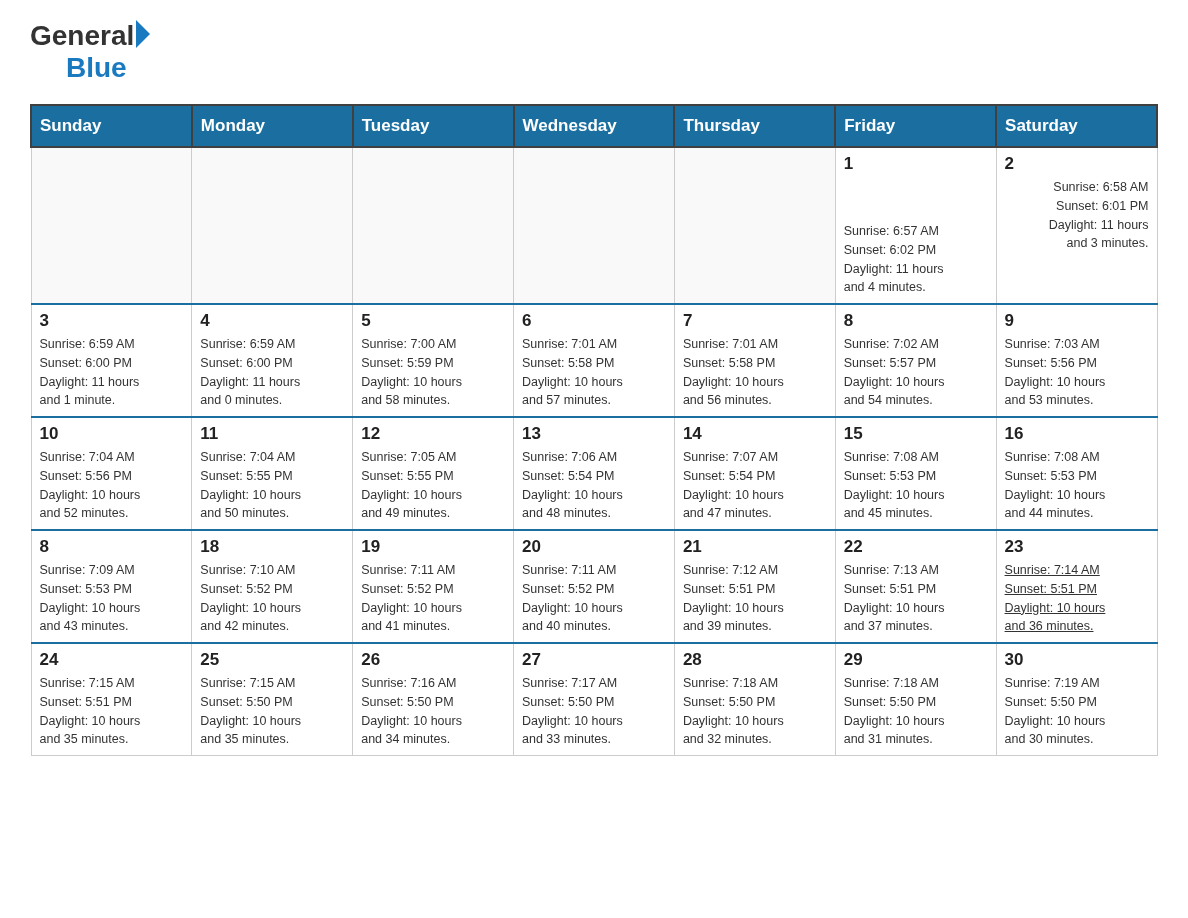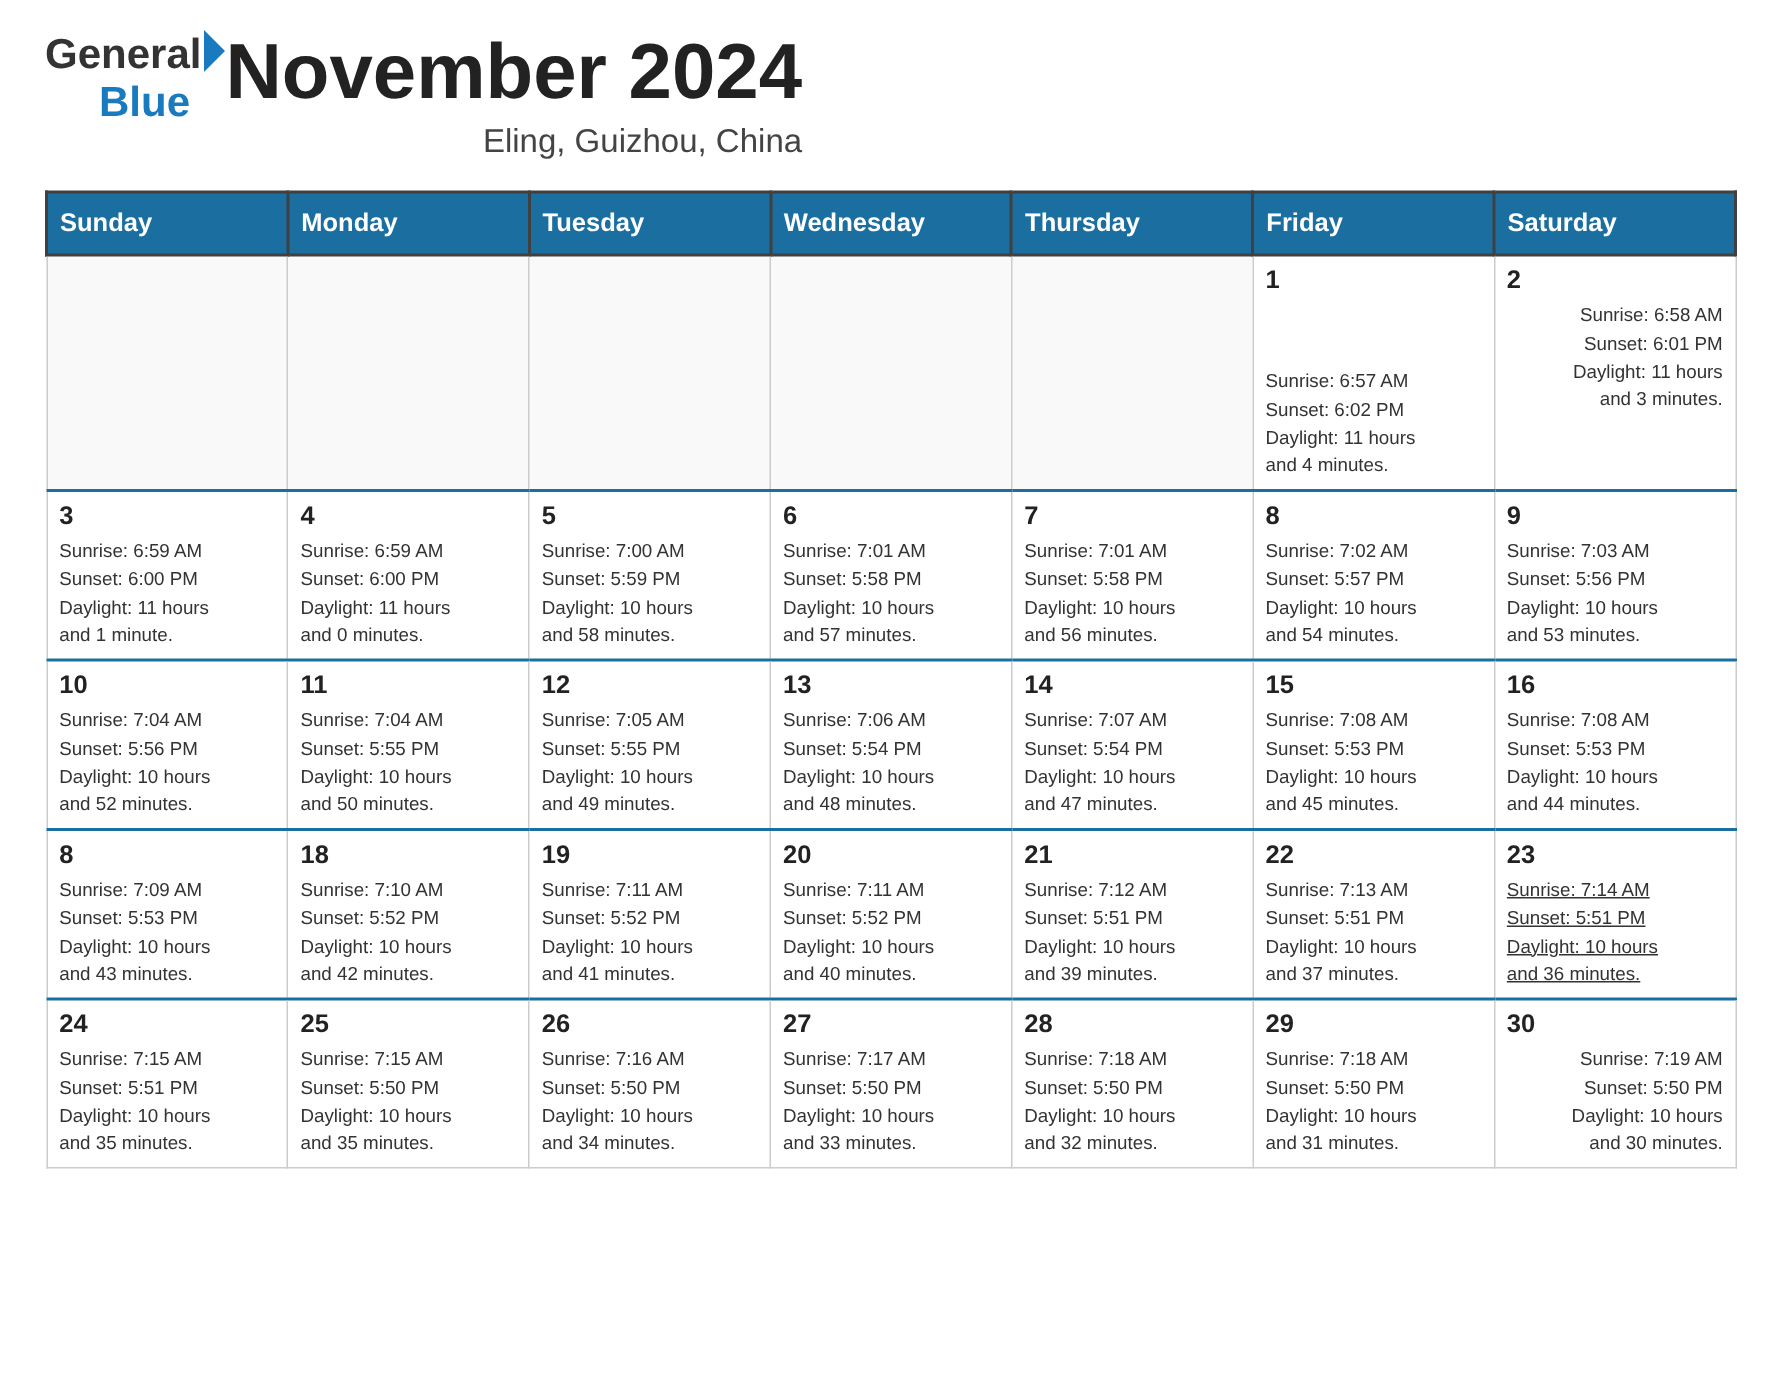--- a/index.html
+++ b/index.html
@@ -5,21 +5,21 @@
     * { box-sizing: border-box; margin: 0; padding: 0; }
     body {
       font-family: Arial, sans-serif;
       background: #fff;
       padding: 20px 30px;
       width: 1188px;
       min-height: 918px;
     }
     .header {
       display: flex;
-      justify-content: flex-start;
+      justify-content: space-between;
       align-items: flex-start;
       margin-bottom: 20px;
     }
     .logo {
       display: flex;
       flex-direction: column;
       align-items: flex-start;
     }
     .logo-top {
       display: flex;
@@ -101,24 +101,20 @@
 </head>
 <body>
 
 <div class="header">
   <div class="logo">
     <div class="logo-top">
       <span class="logo-text-general">General</span>
       <div class="logo-arrow"></div>
     </div>
     <span class="logo-text-blue" style="margin-left:36px;">Blue</span>
-  </div>
-  <div class="title-section">
-    <div class="calendar-title">November 2024</div>
-    <div class="calendar-subtitle">Eling, Guizhou, China</div>
   </div>
 </div>
 
 <table>
   <thead>
     <tr>
     <th class="day-header">Sunday</th>
         <th class="day-header">Monday</th>
         <th class="day-header">Tuesday</th>
         <th class="day-header">Wednesday</th>
@@ -340,20 +336,20 @@
         </td>
         <td class="day-cell">
           <div class="day-num">29</div>
           <div class="day-info" style="white-space: pre-line;">Sunrise: 7:18 AM
 Sunset: 5:50 PM
 Daylight: 10 hours
 and 31 minutes.</div>
         </td>
         <td class="day-cell">
           <div class="day-num">30</div>
-          <div class="day-info" style="white-space: pre-line; text-align: right;">Sunrise: 7:19 AM
+          <div class="day-info" style="white-space: pre-line;">Sunrise: 7:19 AM
 Sunset: 5:50 PM
 Daylight: 10 hours
 and 30 minutes.</div>
         </td>
       </tr>
     </tbody>
 </table>
 
 </body></html>

